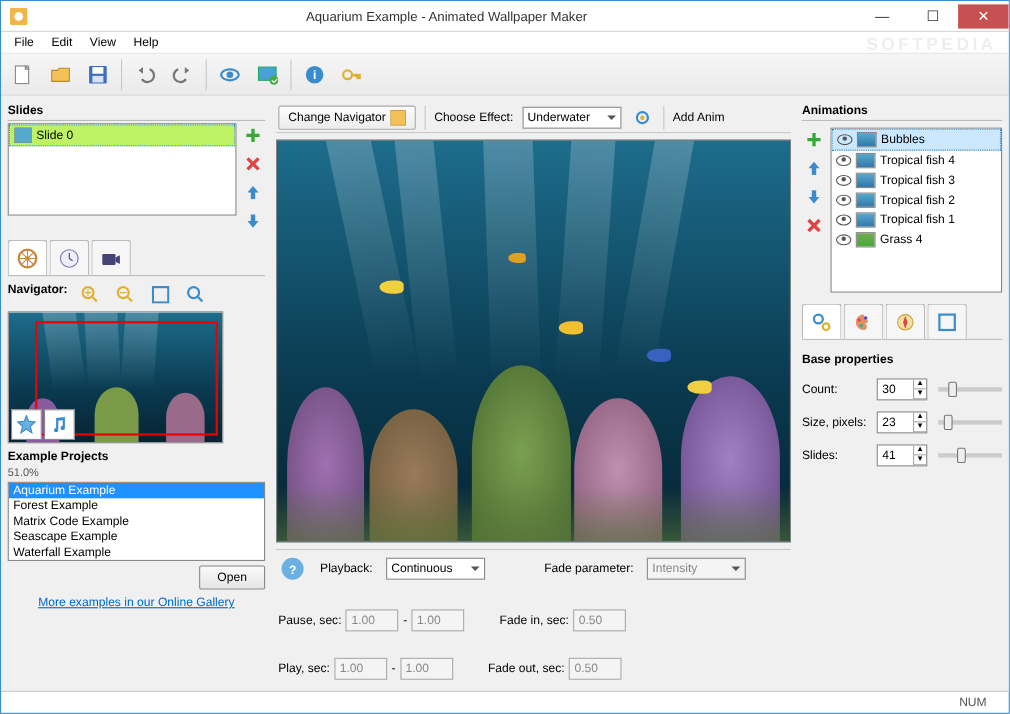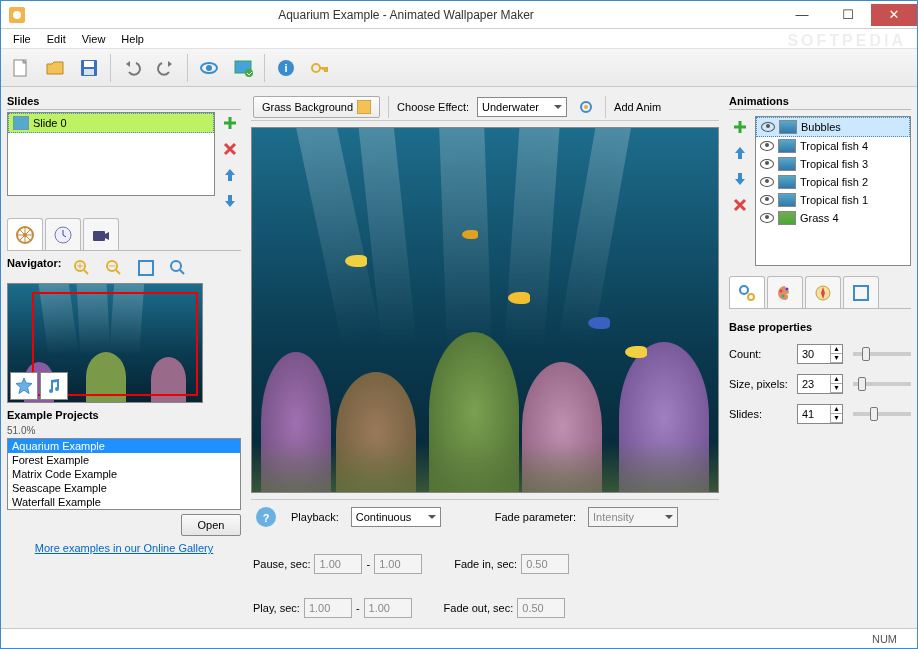--- a/index.html
+++ b/index.html
@@ -290,21 +290,21 @@
       <div class="item">Seascape Example</div>
       <div class="item">Waterfall Example</div>
     </div>
     <div class="openbtn">Open</div>
     <div class="link">More examples in our Online Gallery</div>
   </div>
 
   <div class="centercol">
     <div class="centerbar">
       <div class="btnflat">
-          <span>Grass Background</span>
+          <span>Change Navigator</span>
           <svg width="14" height="14">
             <rect width="14" height="14" fill="#f4c157" stroke="#b58a2a"></rect>
           </svg>
         </div>
       <span style="width:1px;height:22px;background:#c8c8c8"></span>
       <span>Choose Effect:</span>
       <div class="sel-ctrl">
           <span>Underwater</span>
         </div>
       <div class="ibtn">

